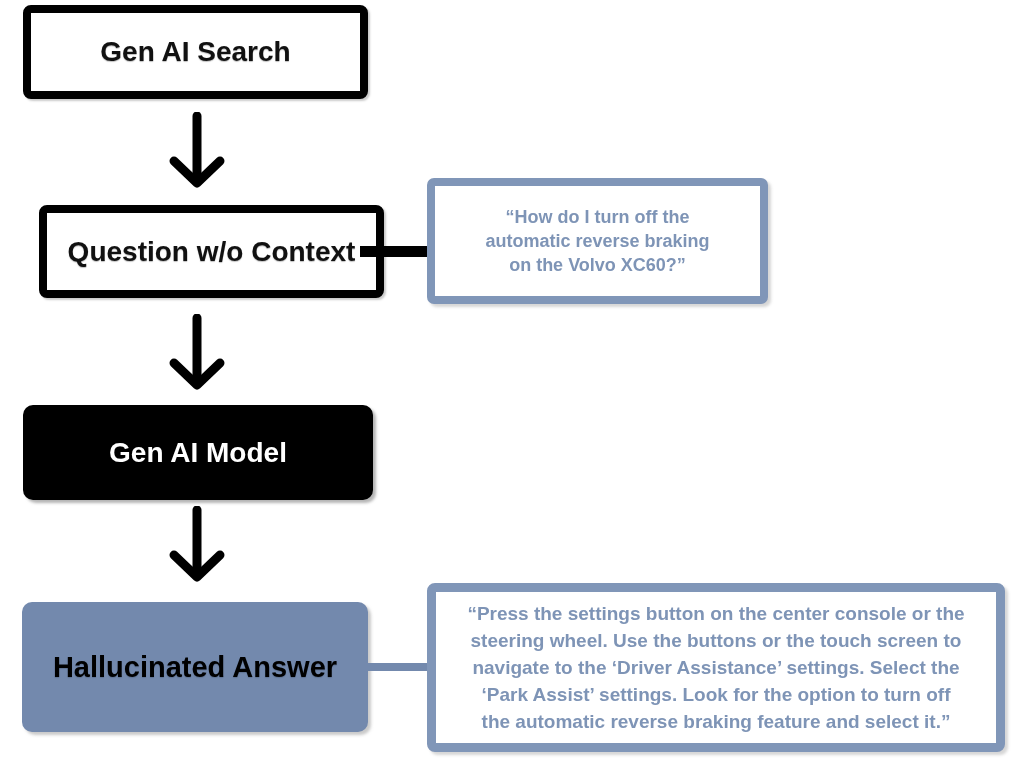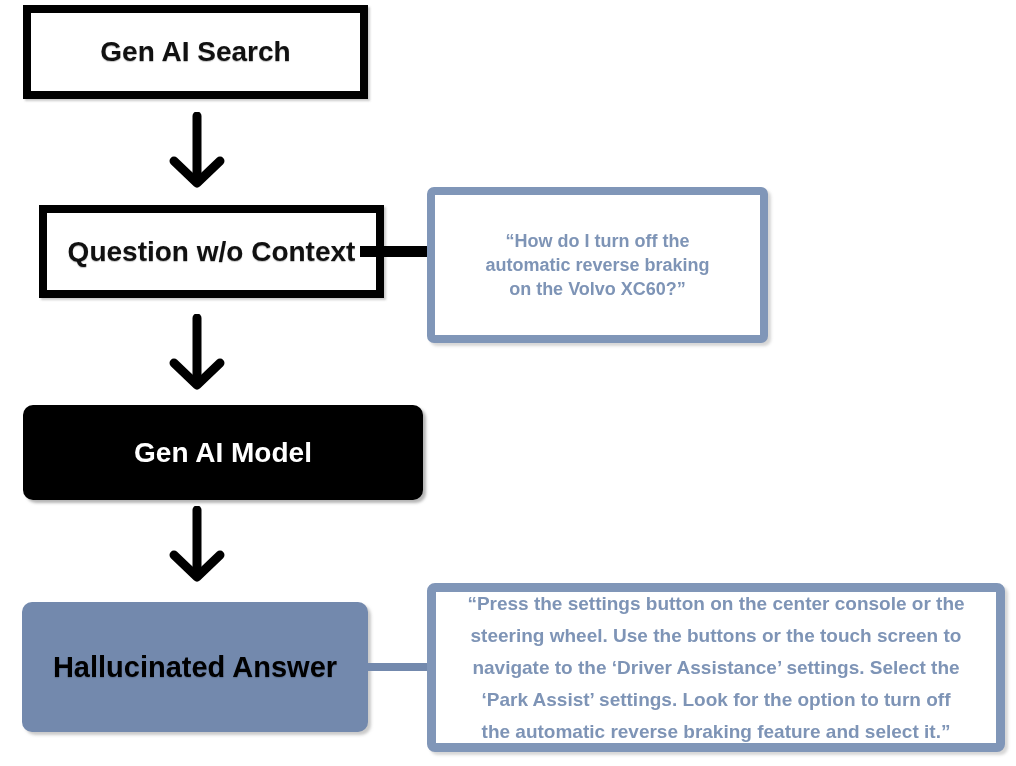--- a/index.html
+++ b/index.html
@@ -20,21 +20,21 @@
     display: flex;
     align-items: center;
     justify-content: center;
     text-align: center;
     font-weight: bold;
     box-sizing: border-box;
   }
   .node-outlined {
     background: #ffffff;
     border: 8px solid #000000;
-    border-radius: 0;
+    border-radius: 8px;
     color: #111111;
     font-size: 28px;
     box-shadow: 2px 2px 2px rgba(140,140,140,0.45);
     text-shadow: 0 1px 1px rgba(0,0,0,0.25);
   }
   .node-black {
     background: var(--black, #000000);
     border-radius: 10px;
     color: #ffffff;
     font-size: 28px;
@@ -43,21 +43,21 @@
   .node-blue {
     background: var(--accent-blue, #7389ad);
     border-radius: 10px;
     color: #000000;
     font-size: 29px;
     box-shadow: 3px 3px 3px rgba(150,150,150,0.5);
     text-shadow: 0 1px 1px rgba(60,75,100,0.35);
   }
   #node-gen-ai-search      { left: 23px; top: 5px;   width: 345px; height: 94px; }
   #node-question-context   { left: 23px; top: 205px; width: 345px; height: 93px; margin-left: 16px; }
-  #node-gen-ai-model       { left: 23px; top: 405px; width: 400px; height: 95px; }
+  #node-gen-ai-model       { left: 23px; top: 405px; width: 350px; height: 95px; }
   #node-hallucinated       { left: 22px; top: 602px; width: 346px; height: 130px; }
 
   .arrow-down {
     position: absolute;
     left: 167px;
     width: 60px;
     height: 78px;
   }
   #arrow-1 { top: 112px; }
   #arrow-2 { top: 314px; }
@@ -87,30 +87,30 @@
   }
   .callout p {
     margin: 0;
     padding: 0 6px;
     color: var(--callout-text, #7e94b6);
     font-weight: bold;
     text-align: center;
     white-space: pre-line;
   }
   #callout-question {
-    left: 427px; top: 187px; width: 341px; height: 156px;
+    left: 427px; top: 178px; width: 341px; height: 126px;
     border-radius: 7px;
   }
   #callout-question p { font-size: 18px; line-height: 24px; }
   #callout-answer {
     left: 427px; top: 583px; width: 578px; height: 169px;
     border-width: 9px;
     border-radius: 8px;
   }
-  #callout-answer p { font-size: 19px; line-height: 32px; }
+  #callout-answer p { font-size: 19px; line-height: 27px; }
 </style>
 </head>
 <body>
 
 <div class="canvas">
 
   <div class="node node-outlined" id="node-gen-ai-search">
     <span>Gen AI Search</span>
   </div>
 

